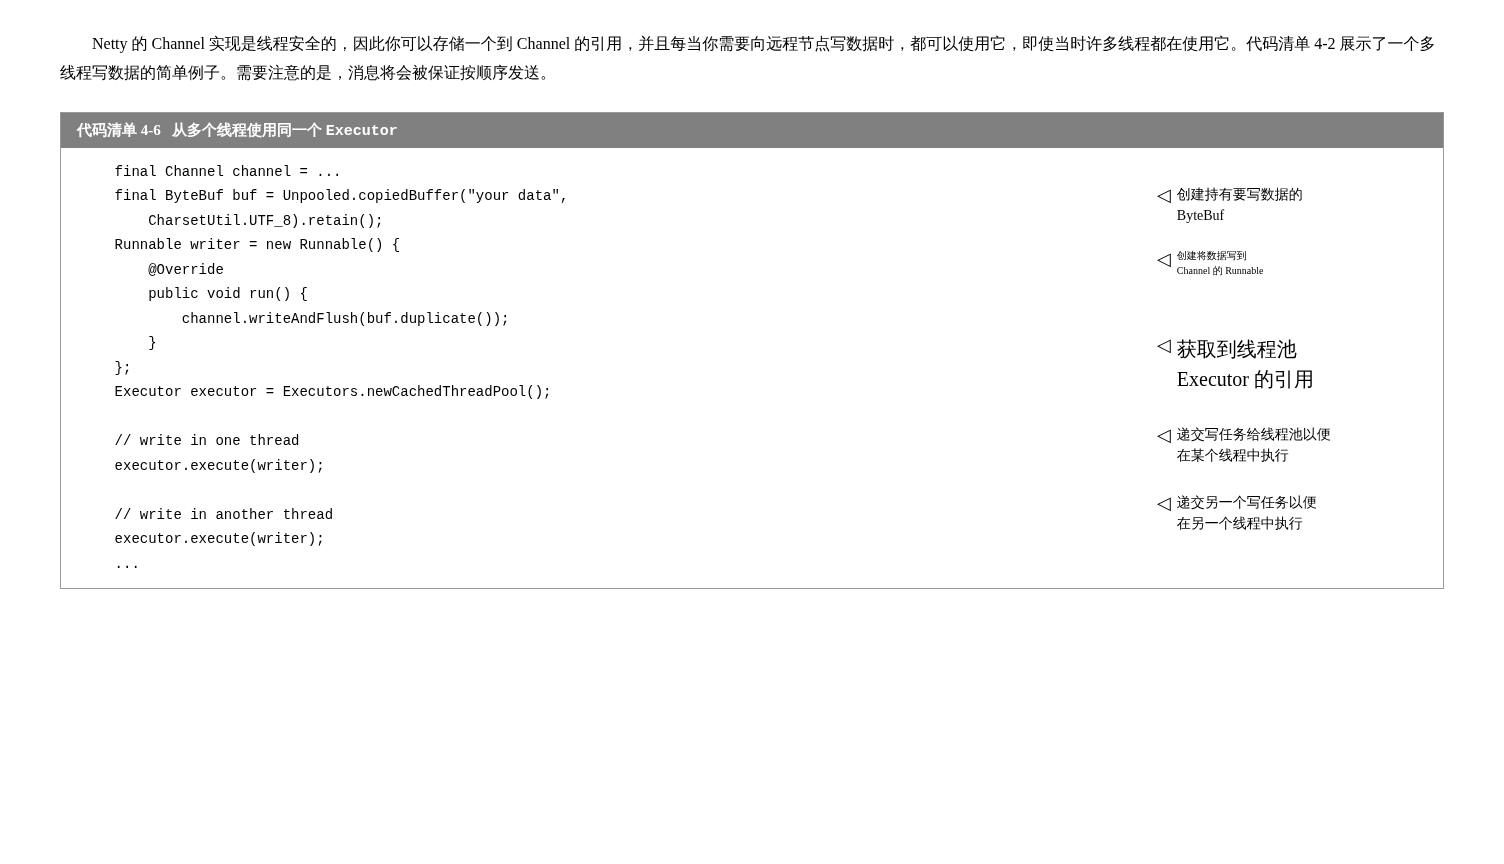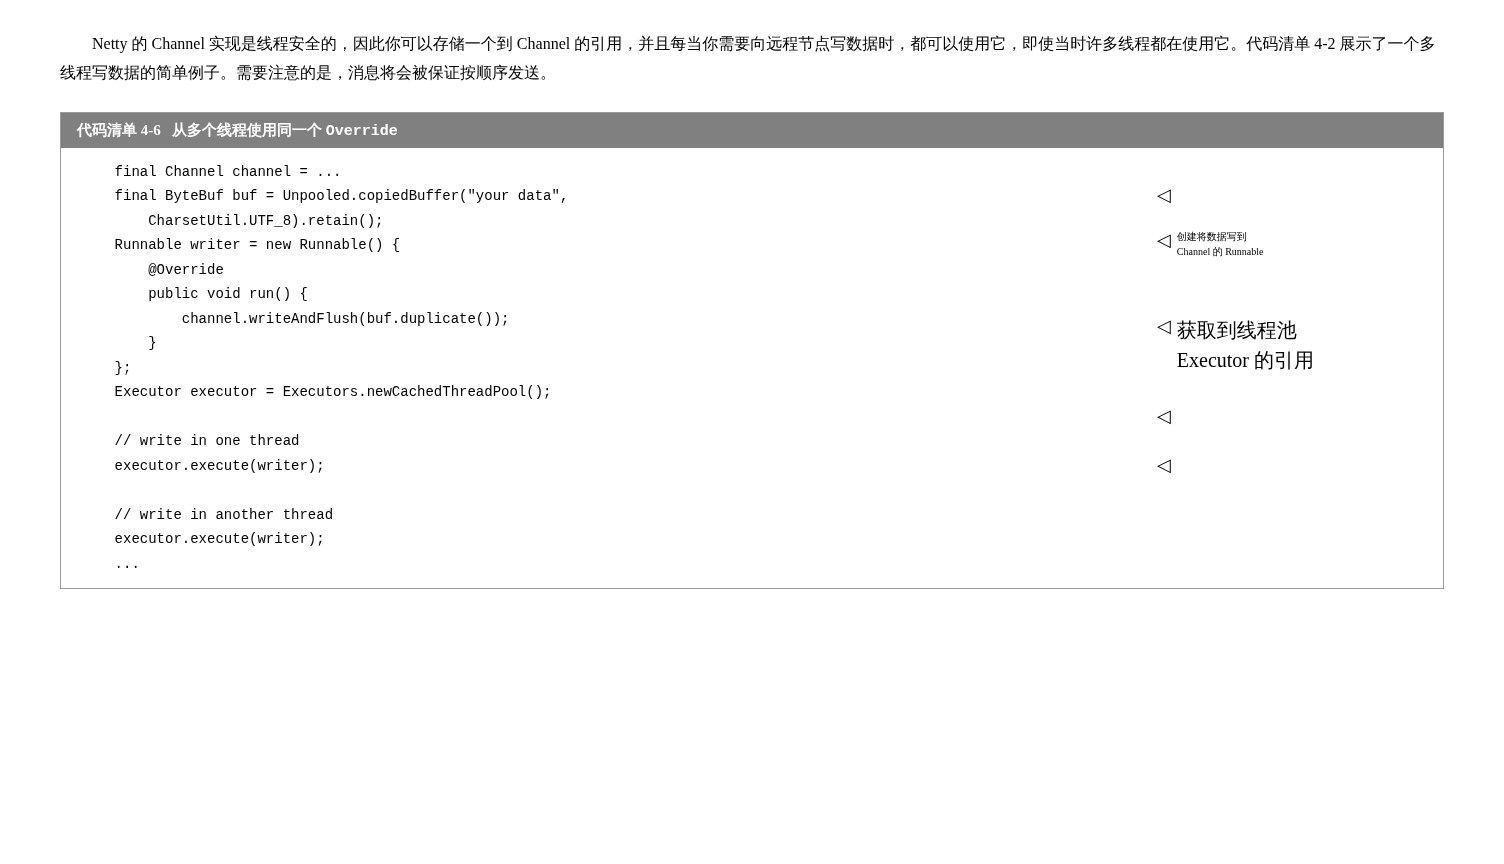--- a/index.html
+++ b/index.html
@@ -35,21 +35,21 @@
       font-weight: bold;
     }
   </style>
 </head>
 <body>
 
 <p class="intro-text">Netty 的 Channel 实现是线程安全的，因此你可以存储一个到 Channel 的引用，并且每当你需要向远程节点写数据时，都可以使用它，即使当时许多线程都在使用它。代码清单 4-2 展示了一个多线程写数据的简单例子。需要注意的是，消息将会被保证按顺序发送。</p>
 
 <div class="code-block-wrapper">
   <div class="code-block-header">
-    <span>代码清单 4-6&nbsp;&nbsp; 从多个线程使用同一个 <span class="mono">Override</span></span>
+    <span>代码清单 4-6&nbsp;&nbsp; 从多个线程使用同一个 <span class="mono">Executor</span></span>
   </div>
 
   <div style="display:flex; padding: 12px 0 0 0;">
 
     <div style="flex:1; font-family:'Courier New',Courier,monospace; font-size:14px; line-height:1.75; white-space:pre; padding: 0 10px 12px 20px;">    final Channel channel = ...
     final ByteBuf buf = Unpooled.copiedBuffer("your data",
         CharsetUtil.UTF_8).retain();
     Runnable writer = new Runnable() {
         @Override
         public void run() {
@@ -62,35 +62,38 @@
     executor.execute(writer);
 
     // write in another thread
     executor.execute(writer);
     ...</div>
 
     <div style="width:290px; flex-shrink:0; padding: 0 12px 12px 4px; position:relative;">
 
       <div style="display:flex; align-items:flex-start; margin-top: 24px; margin-bottom: 14px;">
         <span style="font-size:18px; margin-right:6px; flex-shrink:0; line-height:1.3;">◁</span>
+        <span style="font-family:'SimSun','宋体',serif; font-size:14px; line-height:1.5;">创建持有要写数据的<br>ByteBuf</span>
       </div>
 
       <div style="display:flex; align-items:flex-start; margin-bottom: 10px; margin-top: 22px;">
         <span style="font-size:18px; margin-right:6px; flex-shrink:0; line-height:1.3;">◁</span>
         <span style="font-family:'SimSun','宋体',serif; font-size:10px; line-height:1.5;">创建将数据写到<br>Channel 的 Runnable</span>
       </div>
 
       <div style="display:flex; align-items:flex-start; margin-bottom: 10px; margin-top: 56px;">
         <span style="font-size:18px; margin-right:6px; flex-shrink:0; line-height:1.3;">◁</span>
         <span style="font-family:'SimSun','宋体',serif; font-size:20px; line-height:1.5;">获取到线程池<br>Executor 的引用</span>
       </div>
 
       <div style="display:flex; align-items:flex-start; margin-bottom: 10px; margin-top: 30px;">
         <span style="font-size:18px; margin-right:6px; flex-shrink:0; line-height:1.3;">◁</span>
+        <span style="font-family:'SimSun','宋体',serif; font-size:14px; line-height:1.5;">递交写任务给线程池以便<br>在某个线程中执行</span>
       </div>
 
       <div style="display:flex; align-items:flex-start; margin-top: 26px;">
         <span style="font-size:18px; margin-right:6px; flex-shrink:0; line-height:1.3;">◁</span>
+        <span style="font-family:'SimSun','宋体',serif; font-size:14px; line-height:1.5;">递交另一个写任务以便<br>在另一个线程中执行</span>
       </div>
 
     </div>
   </div>
 </div>
 
 </body></html>

